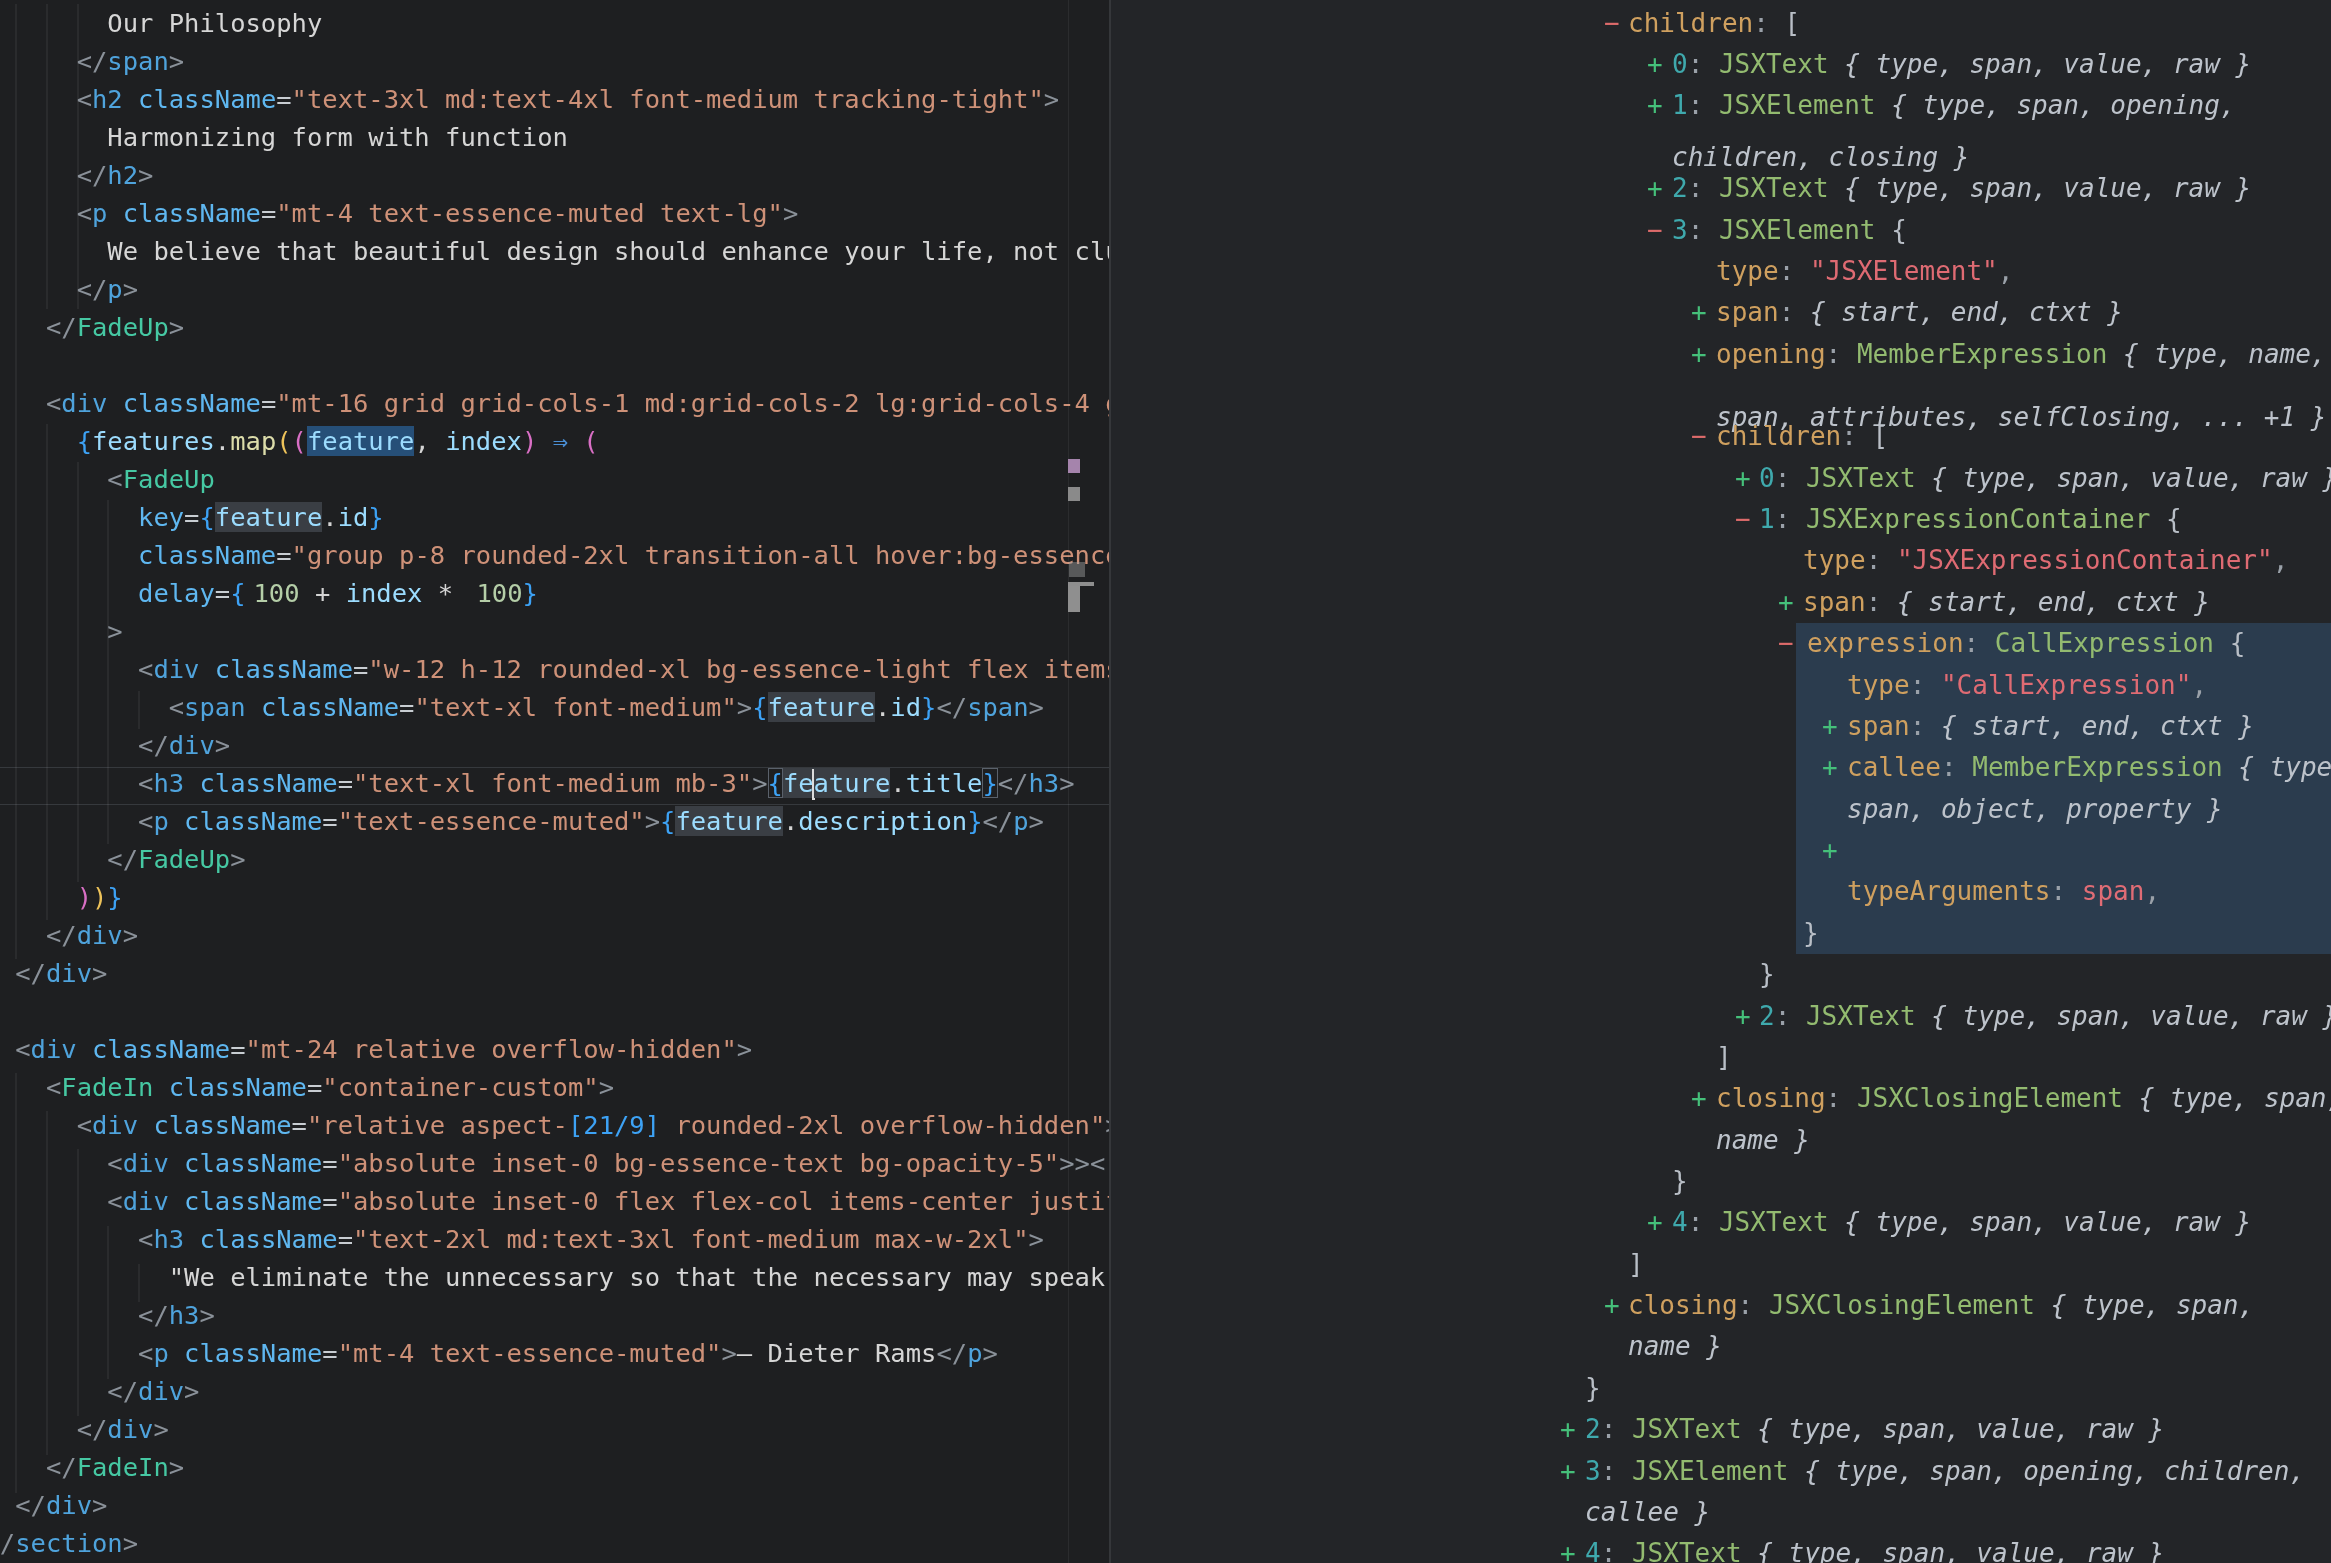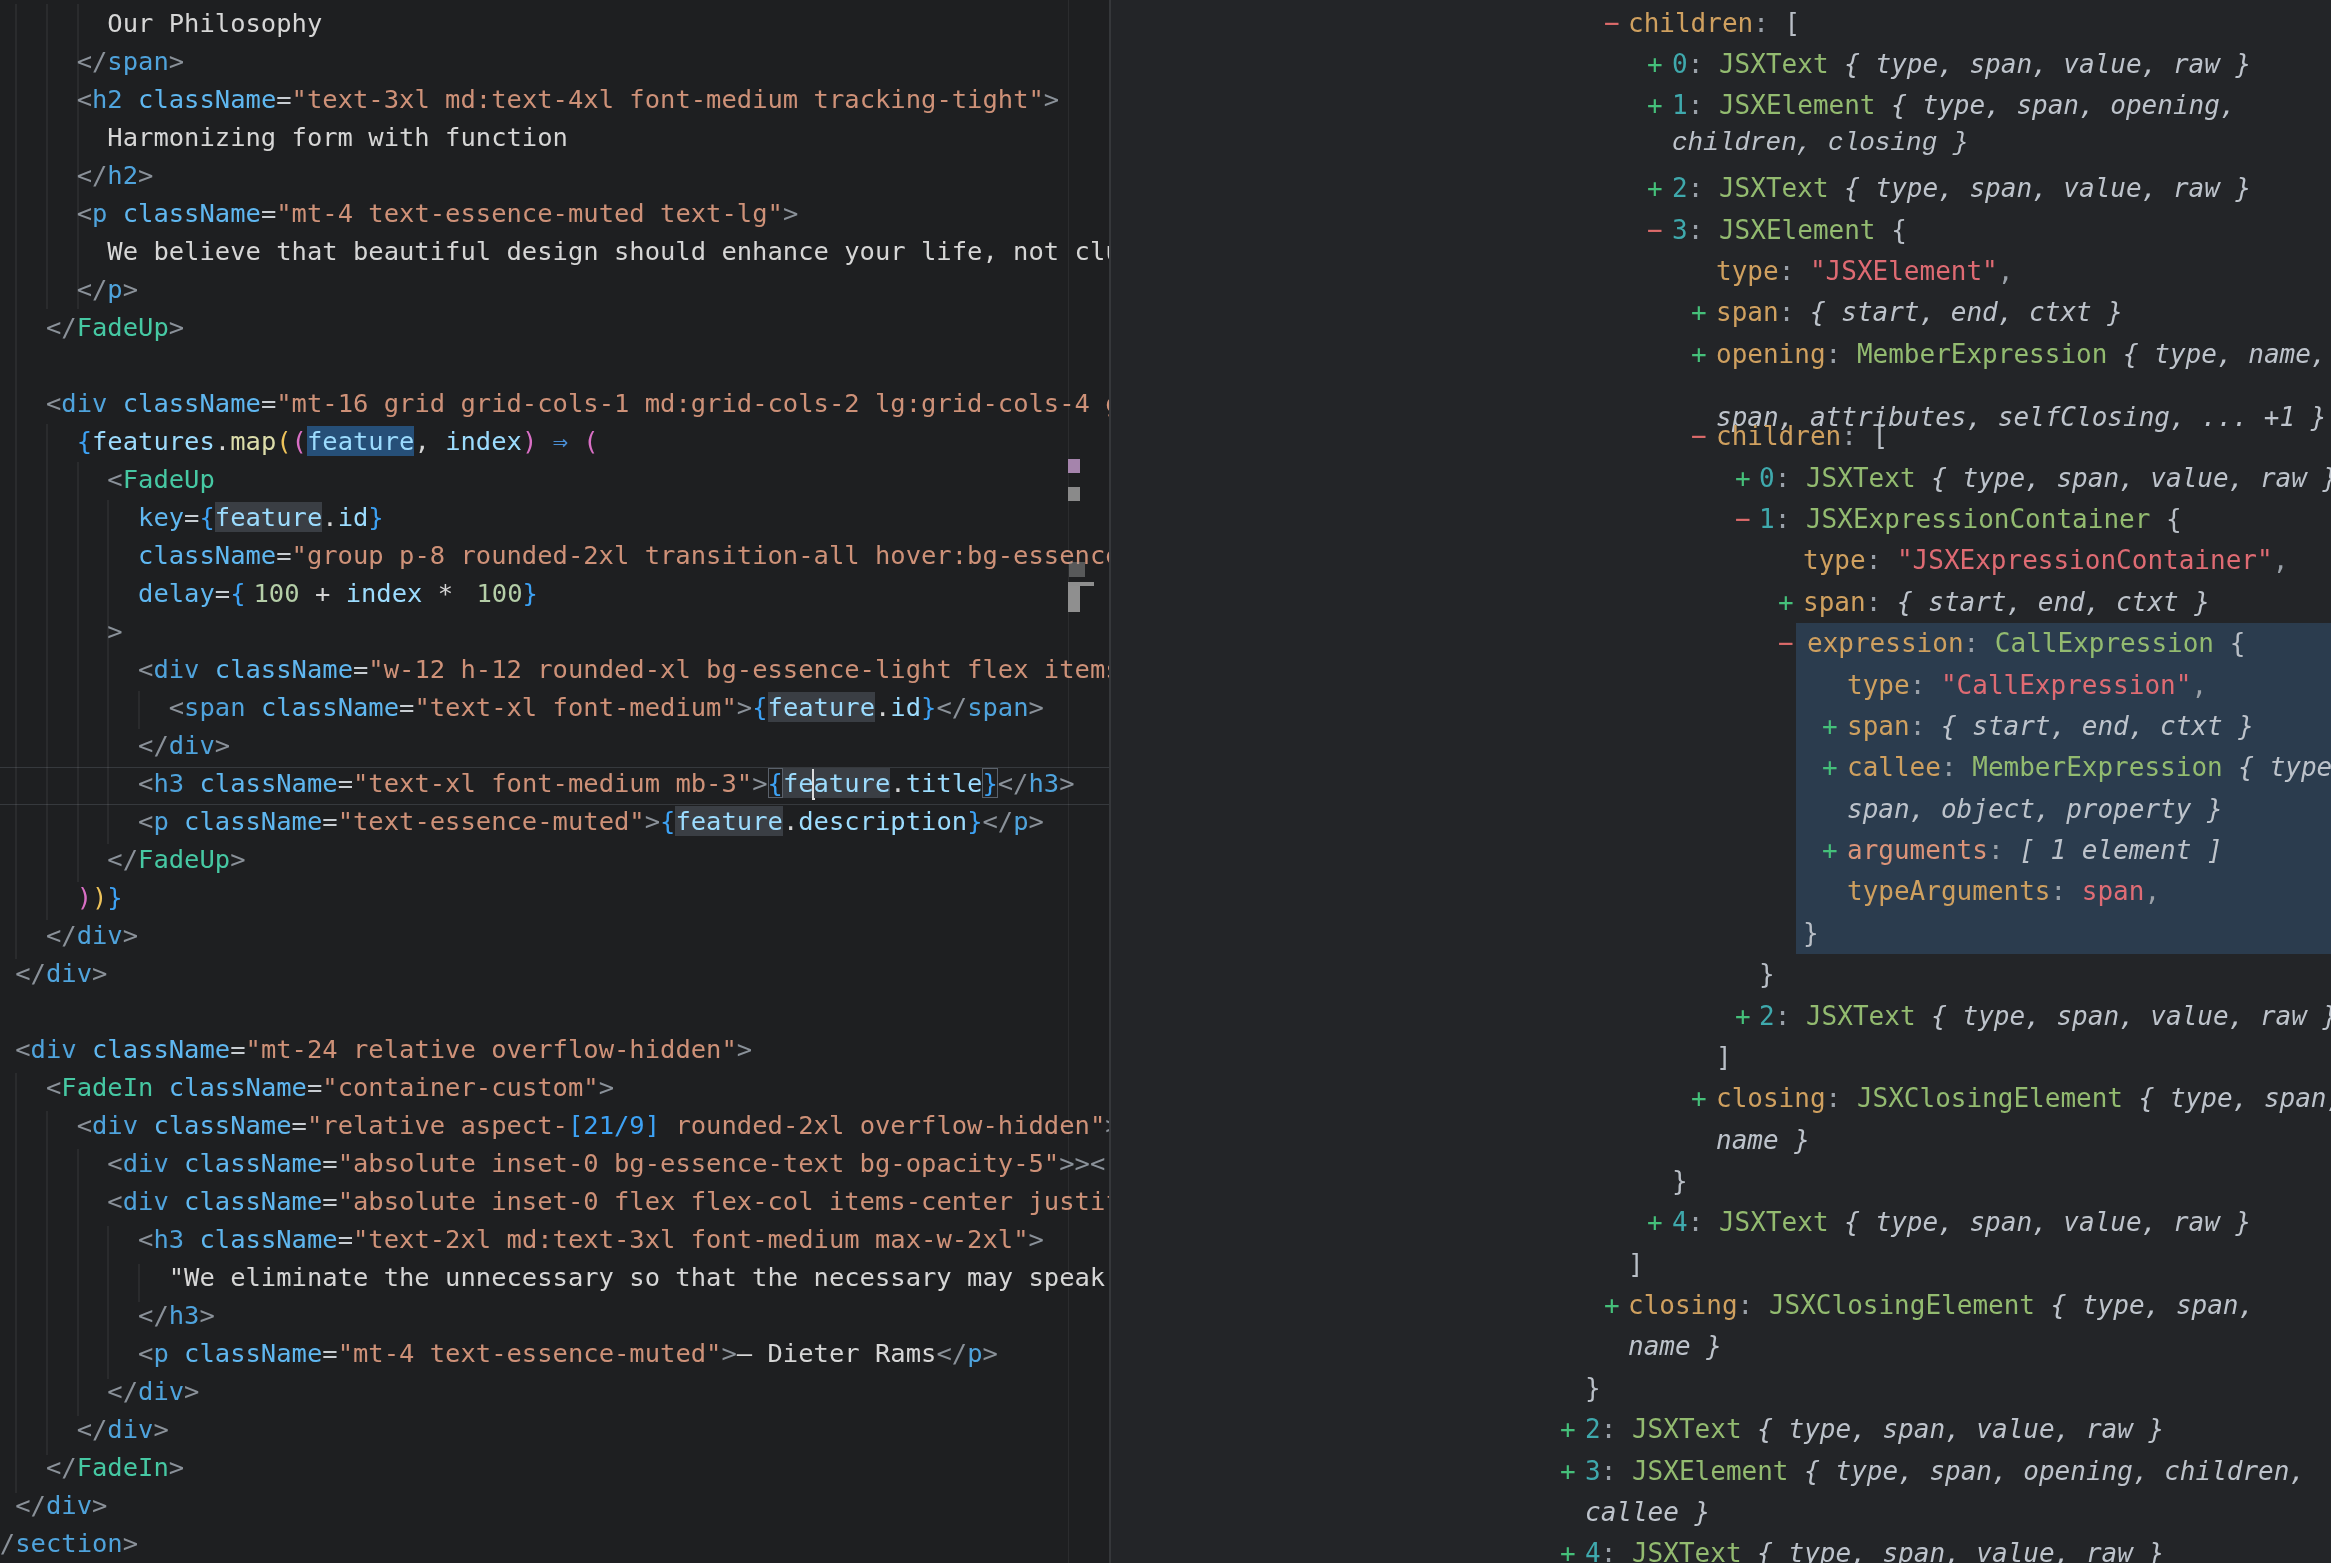--- a/index.html
+++ b/index.html
@@ -129,21 +129,21 @@
         <span class="cnt" style="left: 517px;"><span class="ak-key">children</span><span class="ak-pun">: </span><span class="ak-brk">[</span></span>
       </div>
       <div class="ar" style="top: 44px;">
         <span class="sgn sgn-plus" style="left: 536px;">+</span>
         <span class="cnt" style="left: 561px;"><span class="ak-num">0</span><span class="ak-pun">: </span><span class="ak-type">JSXText</span><span class="ak-sum"> { type, span, value, raw }</span></span>
       </div>
       <div class="ar" style="top: 85px;">
         <span class="sgn sgn-plus" style="left: 536px;">+</span>
         <span class="cnt" style="left: 561px;"><span class="ak-num">1</span><span class="ak-pun">: </span><span class="ak-type">JSXElement</span><span class="ak-sum"> { type, span, opening,</span></span>
       </div>
-      <div class="ar" style="top: 123px; font-family: Liberation Mono, monospace;">
+      <div class="ar" style="top: 137px;">
         <span class="cnt" style="left: 561px;"><span class="ak-sum">children, closing }</span></span>
       </div>
       <div class="ar" style="top: 168px;">
         <span class="sgn sgn-plus" style="left: 536px;">+</span>
         <span class="cnt" style="left: 561px;"><span class="ak-num">2</span><span class="ak-pun">: </span><span class="ak-type">JSXText</span><span class="ak-sum"> { type, span, value, raw }</span></span>
       </div>
       <div class="ar" style="top: 210px;">
         <span class="sgn sgn-minus" style="left: 536px;">−</span>
         <span class="cnt" style="left: 561px;"><span class="ak-num">3</span><span class="ak-pun">: </span><span class="ak-type">JSXElement</span><span class="ak-pun"> </span><span class="ak-brk">{</span></span>
       </div>
@@ -193,21 +193,20 @@
       </div>
       <div class="ar" style="top: 747px;">
         <span class="sgn sgn-plus" style="left: 711px;">+</span>
         <span class="cnt" style="left: 736px;"><span class="ak-key">callee</span><span class="ak-pun">: </span><span class="ak-type">MemberExpression</span><span class="ak-sum"> { type,</span></span>
       </div>
       <div class="ar" style="top: 789px;">
         <span class="cnt" style="left: 736px;"><span class="ak-sum">span, object, property }</span></span>
       </div>
       <div class="ar" style="top: 830px;">
         <span class="sgn sgn-plus" style="left: 711px;">+</span>
-        <span class="cnt" style="left: 736px;"><span class="ak-key2">arguments</span><span class="ak-pun">: </span><span class="ak-sum">[ 1 element ]</span></span>
       </div>
       <div class="ar" style="top: 871px;">
         <span class="cnt" style="left: 736px;"><span class="ak-key">typeArguments</span><span class="ak-pun">: </span><span class="ak-null">span</span><span class="ak-pun">,</span></span>
       </div>
       <div class="ar" style="top: 913px;">
         <span class="cnt" style="left: 692px;"><span class="ak-brk">}</span></span>
       </div>
       <div class="ar" style="top: 954px;">
         <span class="cnt" style="left: 648px;"><span class="ak-brk">}</span></span>
       </div>

